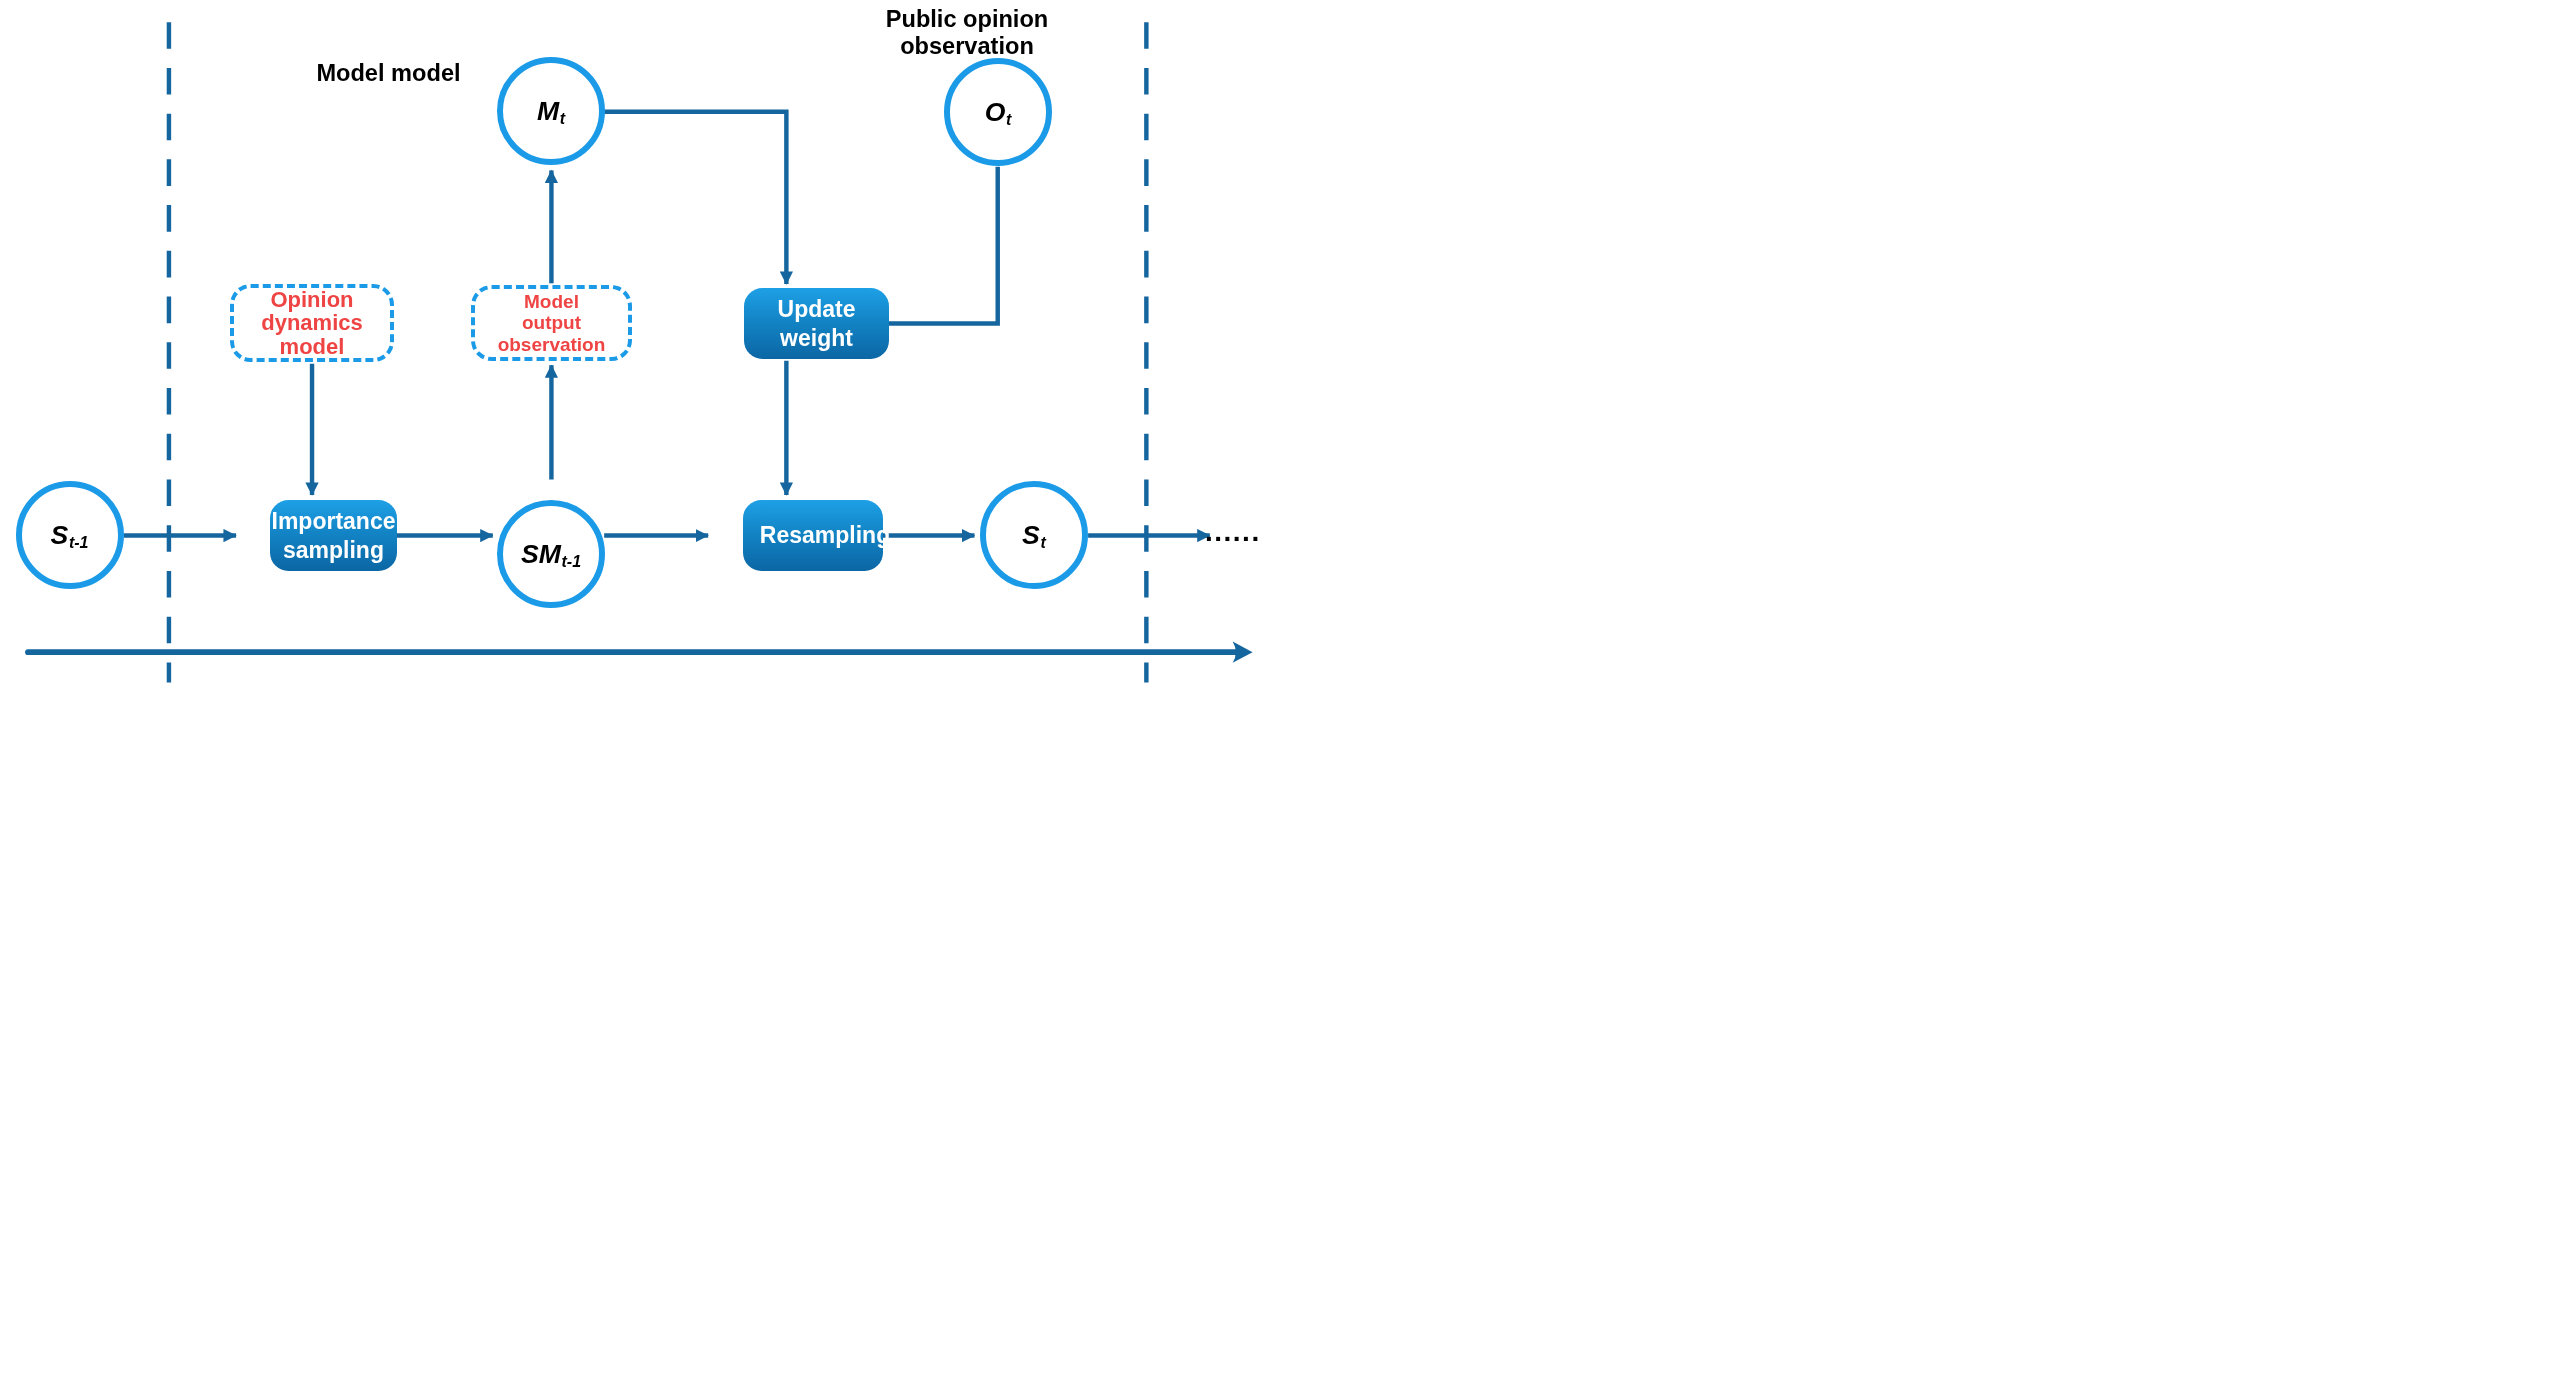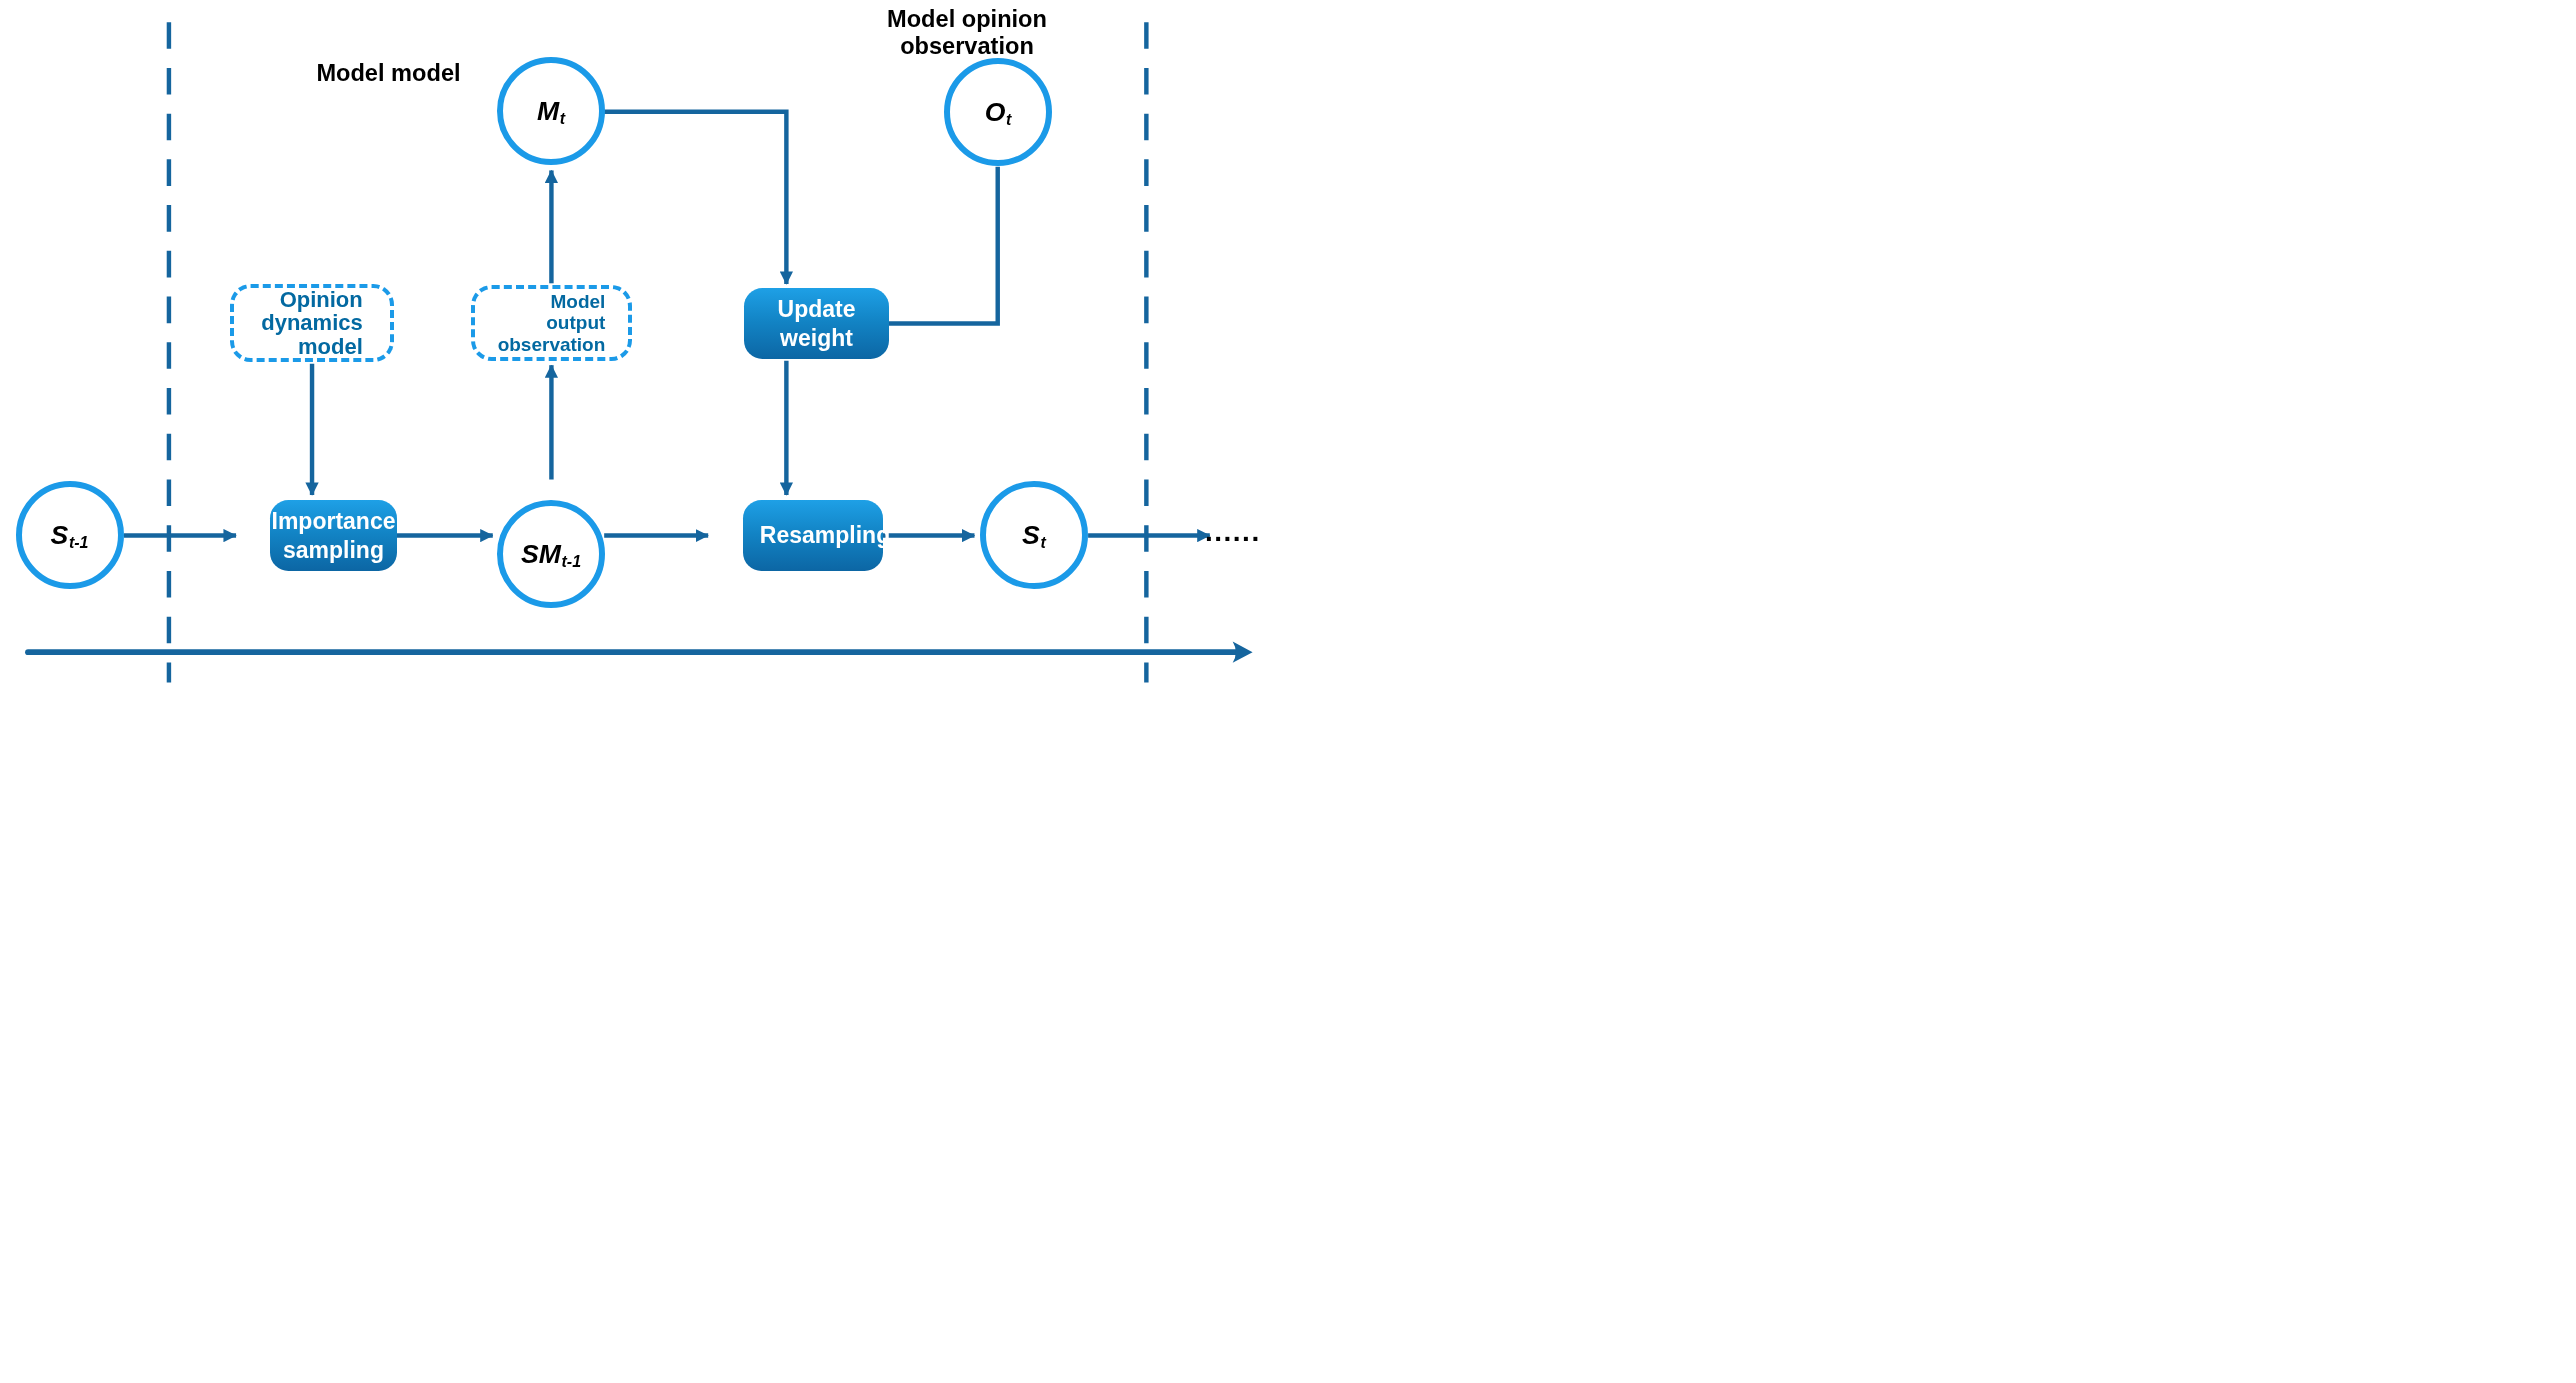--- a/index.html
+++ b/index.html
@@ -39,21 +39,21 @@
     box-sizing: border-box;
     z-index: 2;
     margin-left: 30px;
   }
 
   .dashed-box {
     position: absolute;
     border: 4.4px dashed #1B9AE8;
     border-radius: 20.7px;
     display: flex; align-items: center; justify-content: center;
-    text-align: right; font-weight: bold; color: #0369a1;
+    text-align: center; font-weight: bold; color: #ef4444;
     white-space: pre-line;
     box-sizing: border-box;
     background: transparent;
     z-index: 2;
   }
 
   .free-label {
     position: absolute;
     font-weight: bold; color: #000; text-align: center;
     white-space: pre-line;
@@ -102,21 +102,21 @@
     <line x1="1066" y1="489" x2="1066" y2="671" stroke="#15659E" stroke-width="6" marker-end="url(#ah)"></line>
     <line x1="819" y1="726" x2="960" y2="726" stroke="#15659E" stroke-width="6" marker-end="url(#ah)"></line>
     <line x1="1154" y1="726" x2="1321" y2="726" stroke="#15659E" stroke-width="6" marker-end="url(#ah)"></line>
     <line x1="1475" y1="726" x2="1640" y2="726" stroke="#15659E" stroke-width="6" marker-end="url(#ah)"></line>
 
     <line x1="38" y1="884" x2="1676" y2="884" stroke="#15659E" stroke-width="8" stroke-linecap="round"></line>
     <path d="M 1698 884 L 1671 869.5 Q 1679.5 884 1671 898.5 Z" fill="#15659E"></path>
   </svg>
 
   <div class="free-label" id="label-model-output">Model model</div>
-  <div class="free-label" id="label-public">Model opinion
+  <div class="free-label" id="label-public">Public opinion
 observation</div>
   <div class="free-label" id="label-ellipsis">......</div>
 
   <div class="circle-node" id="node-s-prev">
     <div class="node-label">
       <span>S</span>
         <span class="sub">t-1</span>
     </div>
   </div>
 

